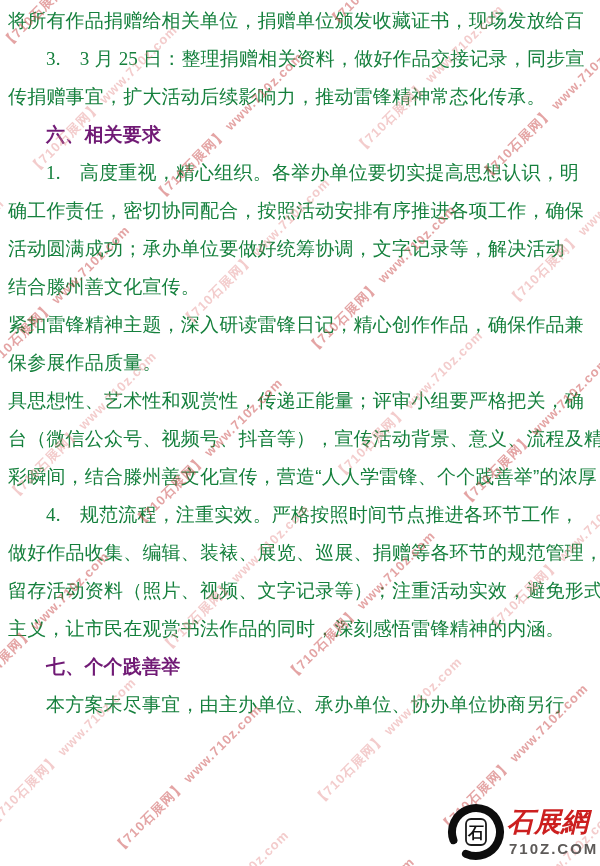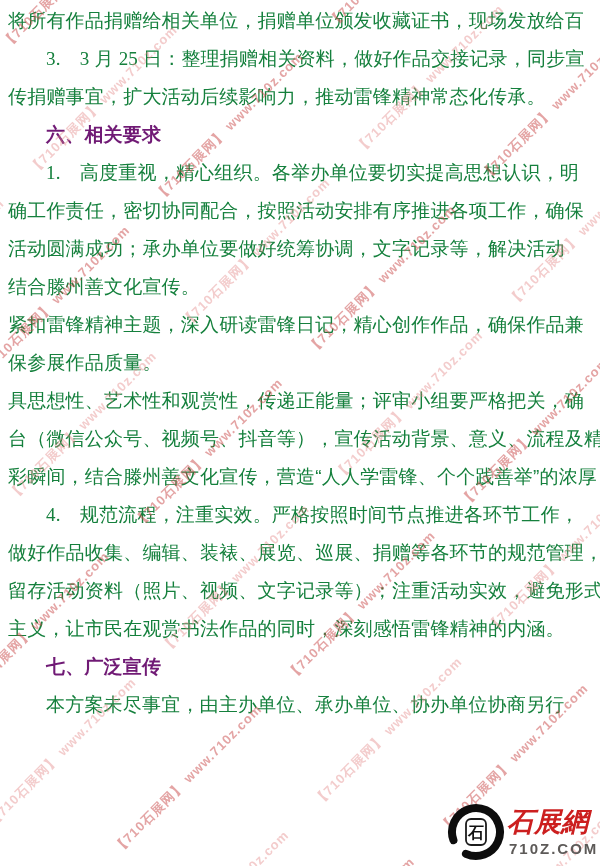--- a/index.html
+++ b/index.html
@@ -63,21 +63,21 @@
       <div class="line">结合滕州善文化宣传。</div>
       <div class="line">紧扣雷锋精神主题，深入研读雷锋日记，精心创作作品，确保作品兼</div>
       <div class="line">保参展作品质量。</div>
       <div class="line">具思想性、艺术性和观赏性，传递正能量；评审小组要严格把关，确</div>
       <div class="line">台（微信公众号、视频号、抖音等），宣传活动背景、意义、流程及精</div>
       <div class="line">彩瞬间，结合滕州善文化宣传，营造“人人学雷锋、个个践善举”的浓厚</div>
       <div class="line indent">4.　规范流程，注重实效。严格按照时间节点推进各环节工作，</div>
       <div class="line">做好作品收集、编辑、装裱、展览、巡展、捐赠等各环节的规范管理，</div>
       <div class="line">留存活动资料（照片、视频、文字记录等）；注重活动实效，避免形式</div>
       <div class="line">主义，让市民在观赏书法作品的同时，深刻感悟雷锋精神的内涵。</div>
-      <div class="line bold indent">七、广泛宣传</div>
+      <div class="line bold indent">七、个个践善举</div>
       <div class="line indent">本方案未尽事宜，由主办单位、承办单位、协办单位协商另行</div>
     </div>
 
   <div id="wm">
       <div class="wm-row">【710石展网】 www.710z.com　　　【710石展网】 www.710z.com　　　【710石展网】 www.710z.com　　　【710石展网】 www.710z.com　　　【710石展网】 www.710z.com　　　【710石展网】 www.710z.com</div>
       <div class="wm-row">【710石展网】 www.710z.com　　　【710石展网】 www.710z.com　　　【710石展网】 www.710z.com　　　【710石展网】 www.710z.com　　　【710石展网】 www.710z.com　　　【710石展网】 www.710z.com</div>
       <div class="wm-row">【710石展网】 www.710z.com　　　【710石展网】 www.710z.com　　　【710石展网】 www.710z.com　　　【710石展网】 www.710z.com　　　【710石展网】 www.710z.com　　　【710石展网】 www.710z.com</div>
       <div class="wm-row">【710石展网】 www.710z.com　　　【710石展网】 www.710z.com　　　【710石展网】 www.710z.com　　　【710石展网】 www.710z.com　　　【710石展网】 www.710z.com　　　【710石展网】 www.710z.com</div>
       <div class="wm-row">【710石展网】 www.710z.com　　　【710石展网】 www.710z.com　　　【710石展网】 www.710z.com　　　【710石展网】 www.710z.com　　　【710石展网】 www.710z.com　　　【710石展网】 www.710z.com</div>
       <div class="wm-row">【710石展网】 www.710z.com　　　【710石展网】 www.710z.com　　　【710石展网】 www.710z.com　　　【710石展网】 www.710z.com　　　【710石展网】 www.710z.com　　　【710石展网】 www.710z.com</div>

